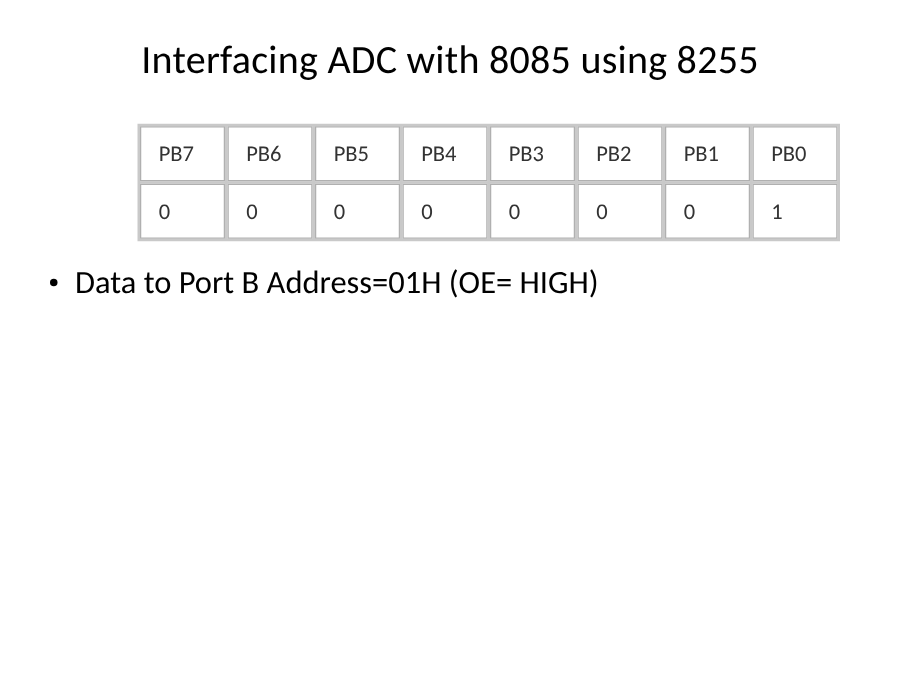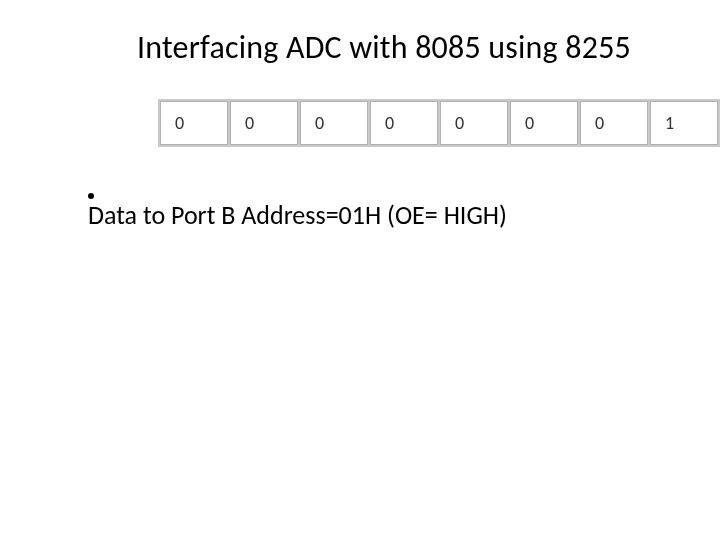--- a/index.html
+++ b/index.html
@@ -9,21 +9,20 @@
     height: 540px;
     background: #fff;
     font-family: Calibri, Arial, sans-serif;
     color: #000;
   }
   .slide {
     width: 720px;
     height: 540px;
     position: relative;
     box-sizing: border-box;
-    padding-left: 48px;
   }
   .title {
     font-size: 32px;
     text-align: center;
     padding-top: 28px;
     padding-left: 40px;
     padding-right: 40px;
     letter-spacing: 0.2px;
   }
   .body {
@@ -60,37 +59,46 @@
     border: 1px solid #b0b0b0;
     font-size: 18px;
     font-family: Calibri, Arial, sans-serif;
     color: #333;
     padding: 10px 14px;
     min-width: 38px;
     text-align: left;
     vertical-align: middle;
   }
   .after-table {
-    margin-top: 32px;
-    flex-direction: column;
+    margin-top: 16px;
   }
 </style>
 </head>
 <body>
 
 <div class="slide">
 
   <div class="title">Interfacing ADC with 8085 using 8255</div>
 
   <div class="body">
 
 
     <div class="table-wrap">
       <table class="port">
         <tbody>
+            <tr>
+          <td>PB7</td>
+          <td>PB6</td>
+          <td>PB5</td>
+          <td>PB4</td>
+          <td>PB3</td>
+          <td>PB2</td>
+          <td>PB1</td>
+          <td>PB0</td>
+        </tr>
         <tr>
           <td>0</td>
           <td>0</td>
           <td>0</td>
           <td>0</td>
           <td>0</td>
           <td>0</td>
           <td>0</td>
           <td>1</td>
         </tr>

